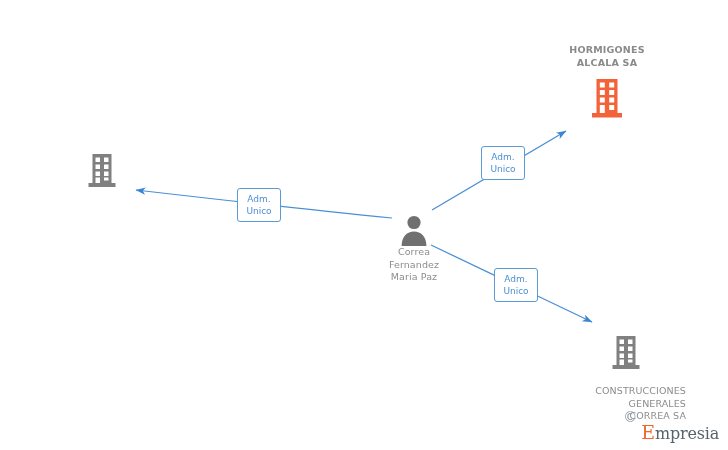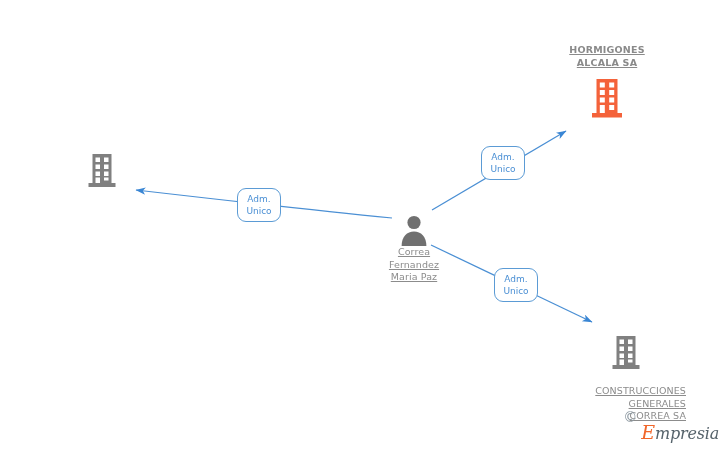--- a/index.html
+++ b/index.html
@@ -38,21 +38,20 @@
     position: absolute;
     text-align: center;
   }
   .node-label {
     color: #8c8c8c;
     font-size: 9.5px;
     line-height: 12.6px;
     letter-spacing: 0.1px;
     white-space: pre-line;
     font-family: "DejaVu Sans", "Liberation Sans", sans-serif;
-    text-decoration: underline;
   }
   .node-label.bold {
     font-weight: bold;
     color: #8a8a8a;
     letter-spacing: 0.2px;
   }
 
   
   .building-icon {
     display: block;
@@ -64,21 +63,21 @@
     display: block;
     margin: 0 auto;
   }
 
   
   .edge-label {
     position: absolute;
     box-sizing: border-box;
     background: #ffffff;
     border: 1px solid #5b9bd5;
-    border-radius: 9px;
+    border-radius: 3px;
     color: #4a8fd4;
     font-size: 9px;
     line-height: 12px;
     text-align: center;
     padding: 4px 6px 4px 6px;
     font-family: "DejaVu Sans", "Liberation Sans", sans-serif;
     white-space: pre-line;
     z-index: 5;
   }
 
@@ -93,21 +92,20 @@
     user-select: none;
   }
   .wm-copy {
     color: #8e9aa3;
     font-size: 14px;
     line-height: 14px;
     font-family: "DejaVu Sans", "Liberation Sans", sans-serif;
   }
   .wm-brand {
     font-family: "DejaVu Serif", "Liberation Serif", serif;
-    font-style: italic;
     font-size: 16px;
     line-height: 16px;
     color: #56636b;
     letter-spacing: -0.2px;
     margin-top: 32px;
   }
   .wm-brand .wm-e {
     color: #f1662a;
     font-size: 19px;
     font-weight: normal;

